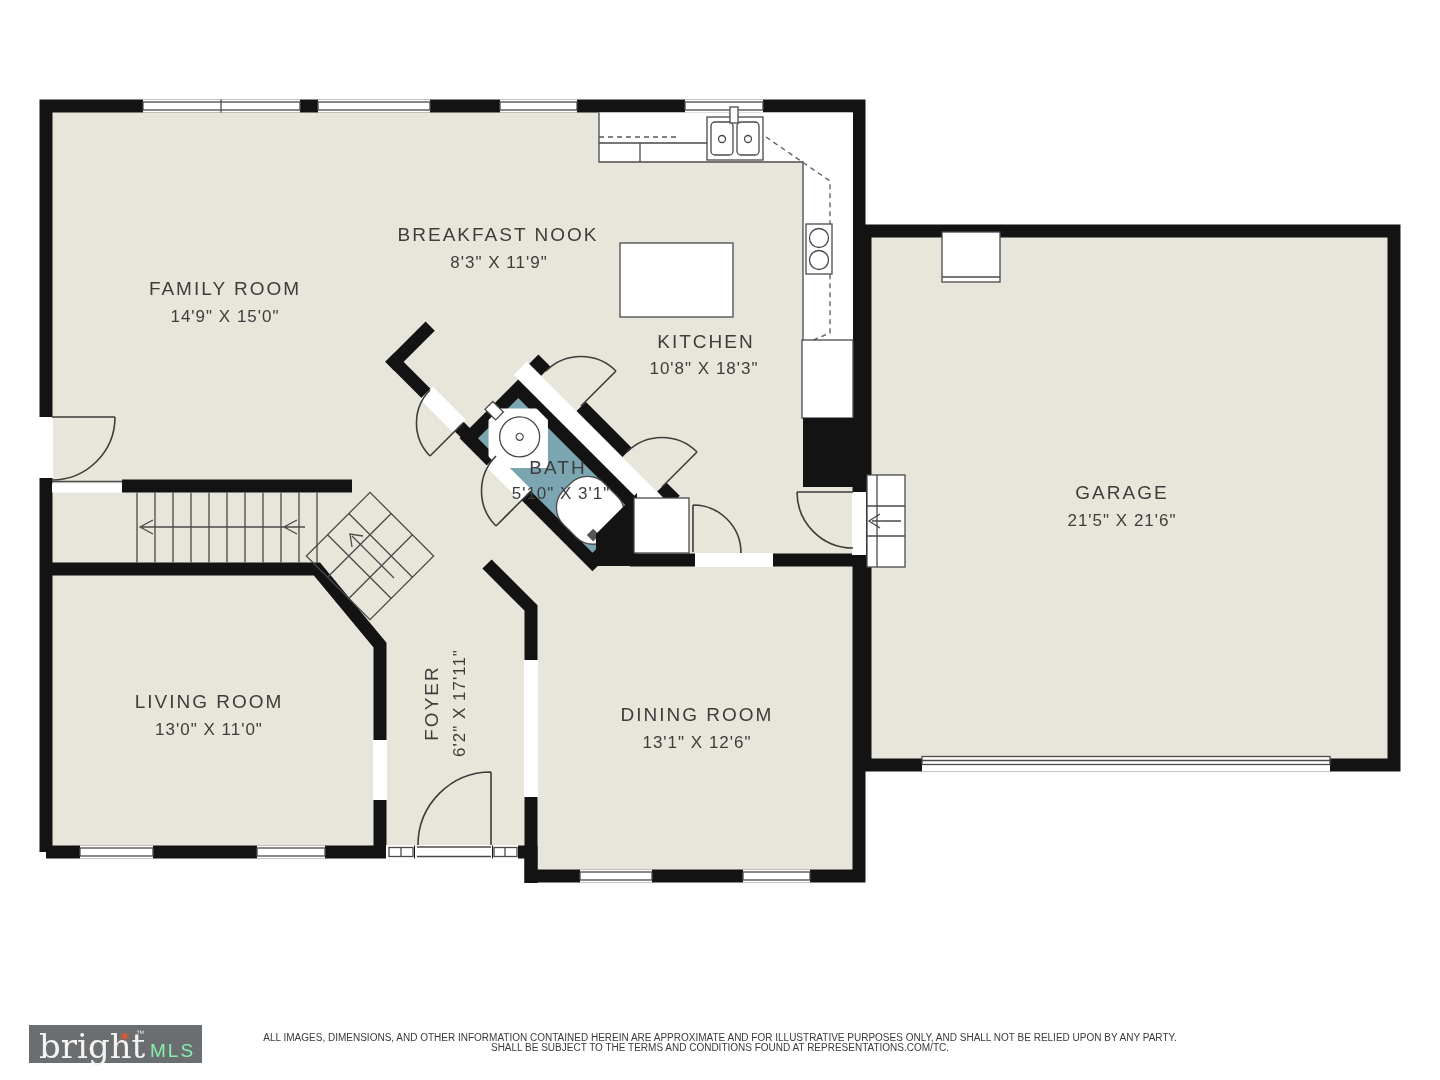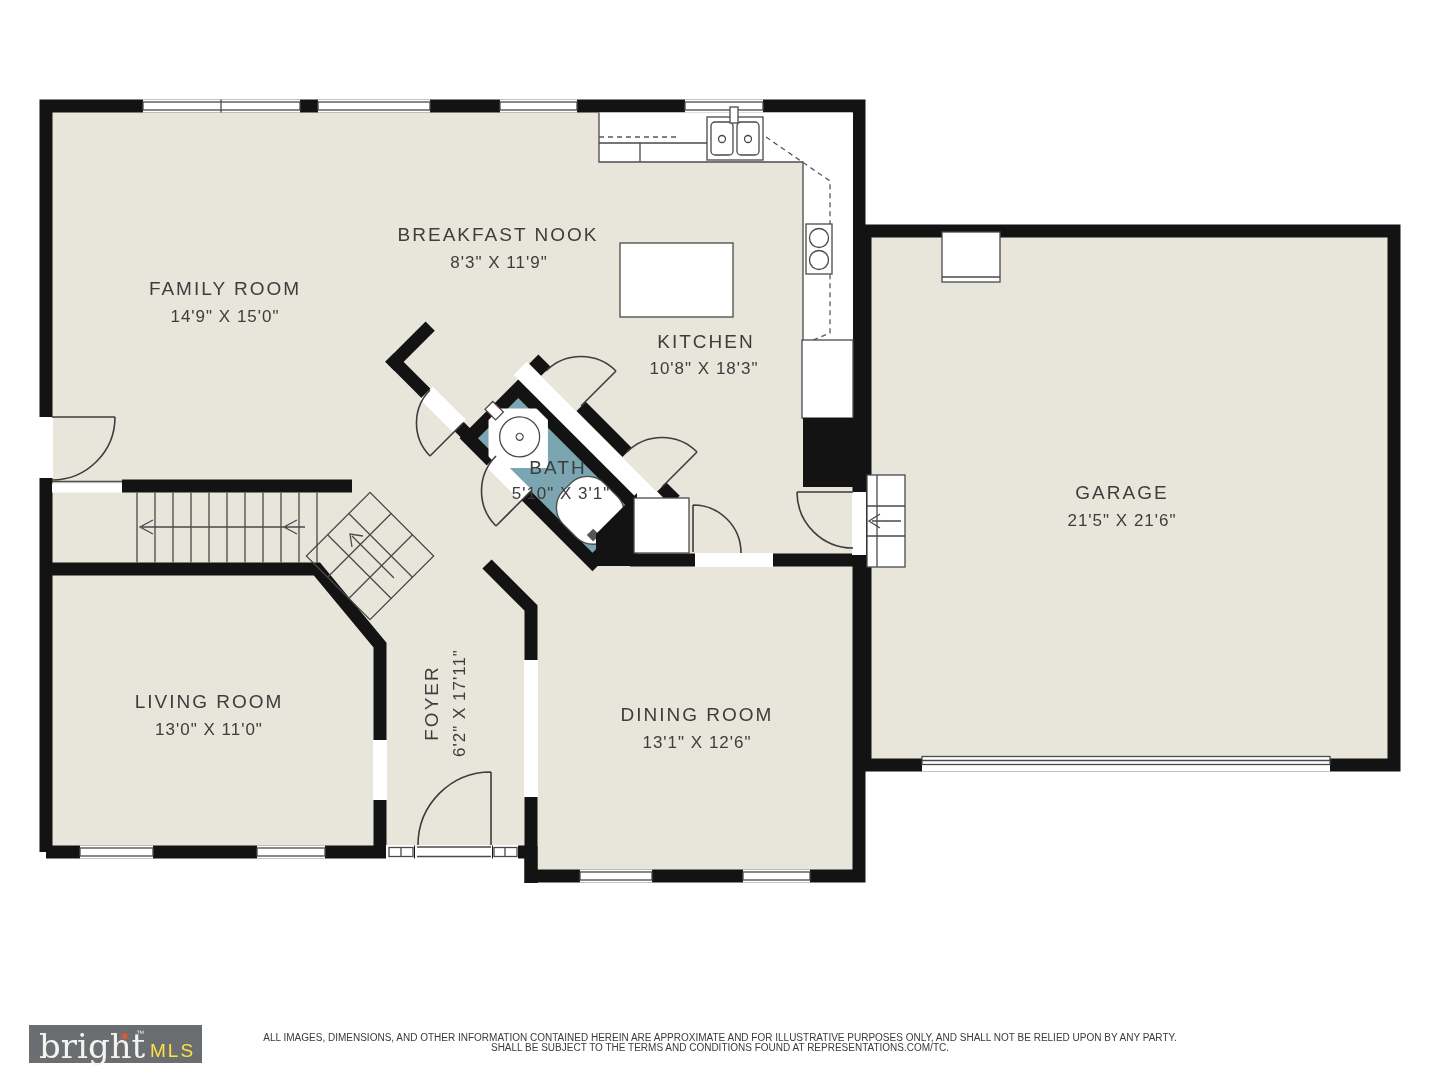--- a/index.html
+++ b/index.html
@@ -13,21 +13,21 @@
   .thin{stroke:#4a4a4a;stroke-width:1.3;fill:none;}
   .thinw{stroke:#4a4a4a;stroke-width:1.3;fill:#ffffff;}
   .dash{stroke:#5a5a5a;stroke-width:1.3;fill:none;stroke-dasharray:5 4;}
   .arc{stroke:#3d3d3d;stroke-width:1.6;fill:none;}
   .lbl{font-family:"Liberation Sans",sans-serif;font-size:19px;letter-spacing:2px;fill:#3d3d3d;text-anchor:middle;}
   .dim{font-family:"Liberation Sans",sans-serif;font-size:17px;letter-spacing:1px;fill:#3d3d3d;text-anchor:middle;}
   #logo{position:absolute;left:5px;top:1025px;width:173px;height:38px;background:#6b6e70;margin-left:24px;}
   #logo .brand{position:absolute;left:10px;top:1px;font-family:"DejaVu Serif",serif;font-size:34px;color:#f4f3f1;}
   #logo .star{position:absolute;left:89px;top:2px;font-family:"DejaVu Sans",sans-serif;font-size:16px;color:#e0592a;}
   #logo .tm{position:absolute;left:107px;top:4px;font-size:8px;color:#e9e9e9;font-family:"Liberation Sans",sans-serif;}
-  #logo .mls{position:absolute;left:121px;top:15px;font-family:"Liberation Sans",sans-serif;font-size:19px;letter-spacing:2px;color:#fde047;}
+  #logo .mls{position:absolute;left:121px;top:15px;font-family:"Liberation Sans",sans-serif;font-size:19px;letter-spacing:2px;color:#86efac;}
   #disclaimer{position:absolute;left:0;top:1033px;width:1440px;text-align:center;font-size:10px;line-height:10px;color:#3a3a3a;font-family:"Liberation Sans",sans-serif;}
 </style>
 </head>
 <body>
 
 <div id="stage">
 <svg width="1440" height="1080" viewBox="0 0 1440 1080">
 
   <path class="floor" d="M46,106 H859 V876 H531 V852 H46 Z"></path>
   <rect class="floor" x="865" y="231" width="529" height="534"></rect>

